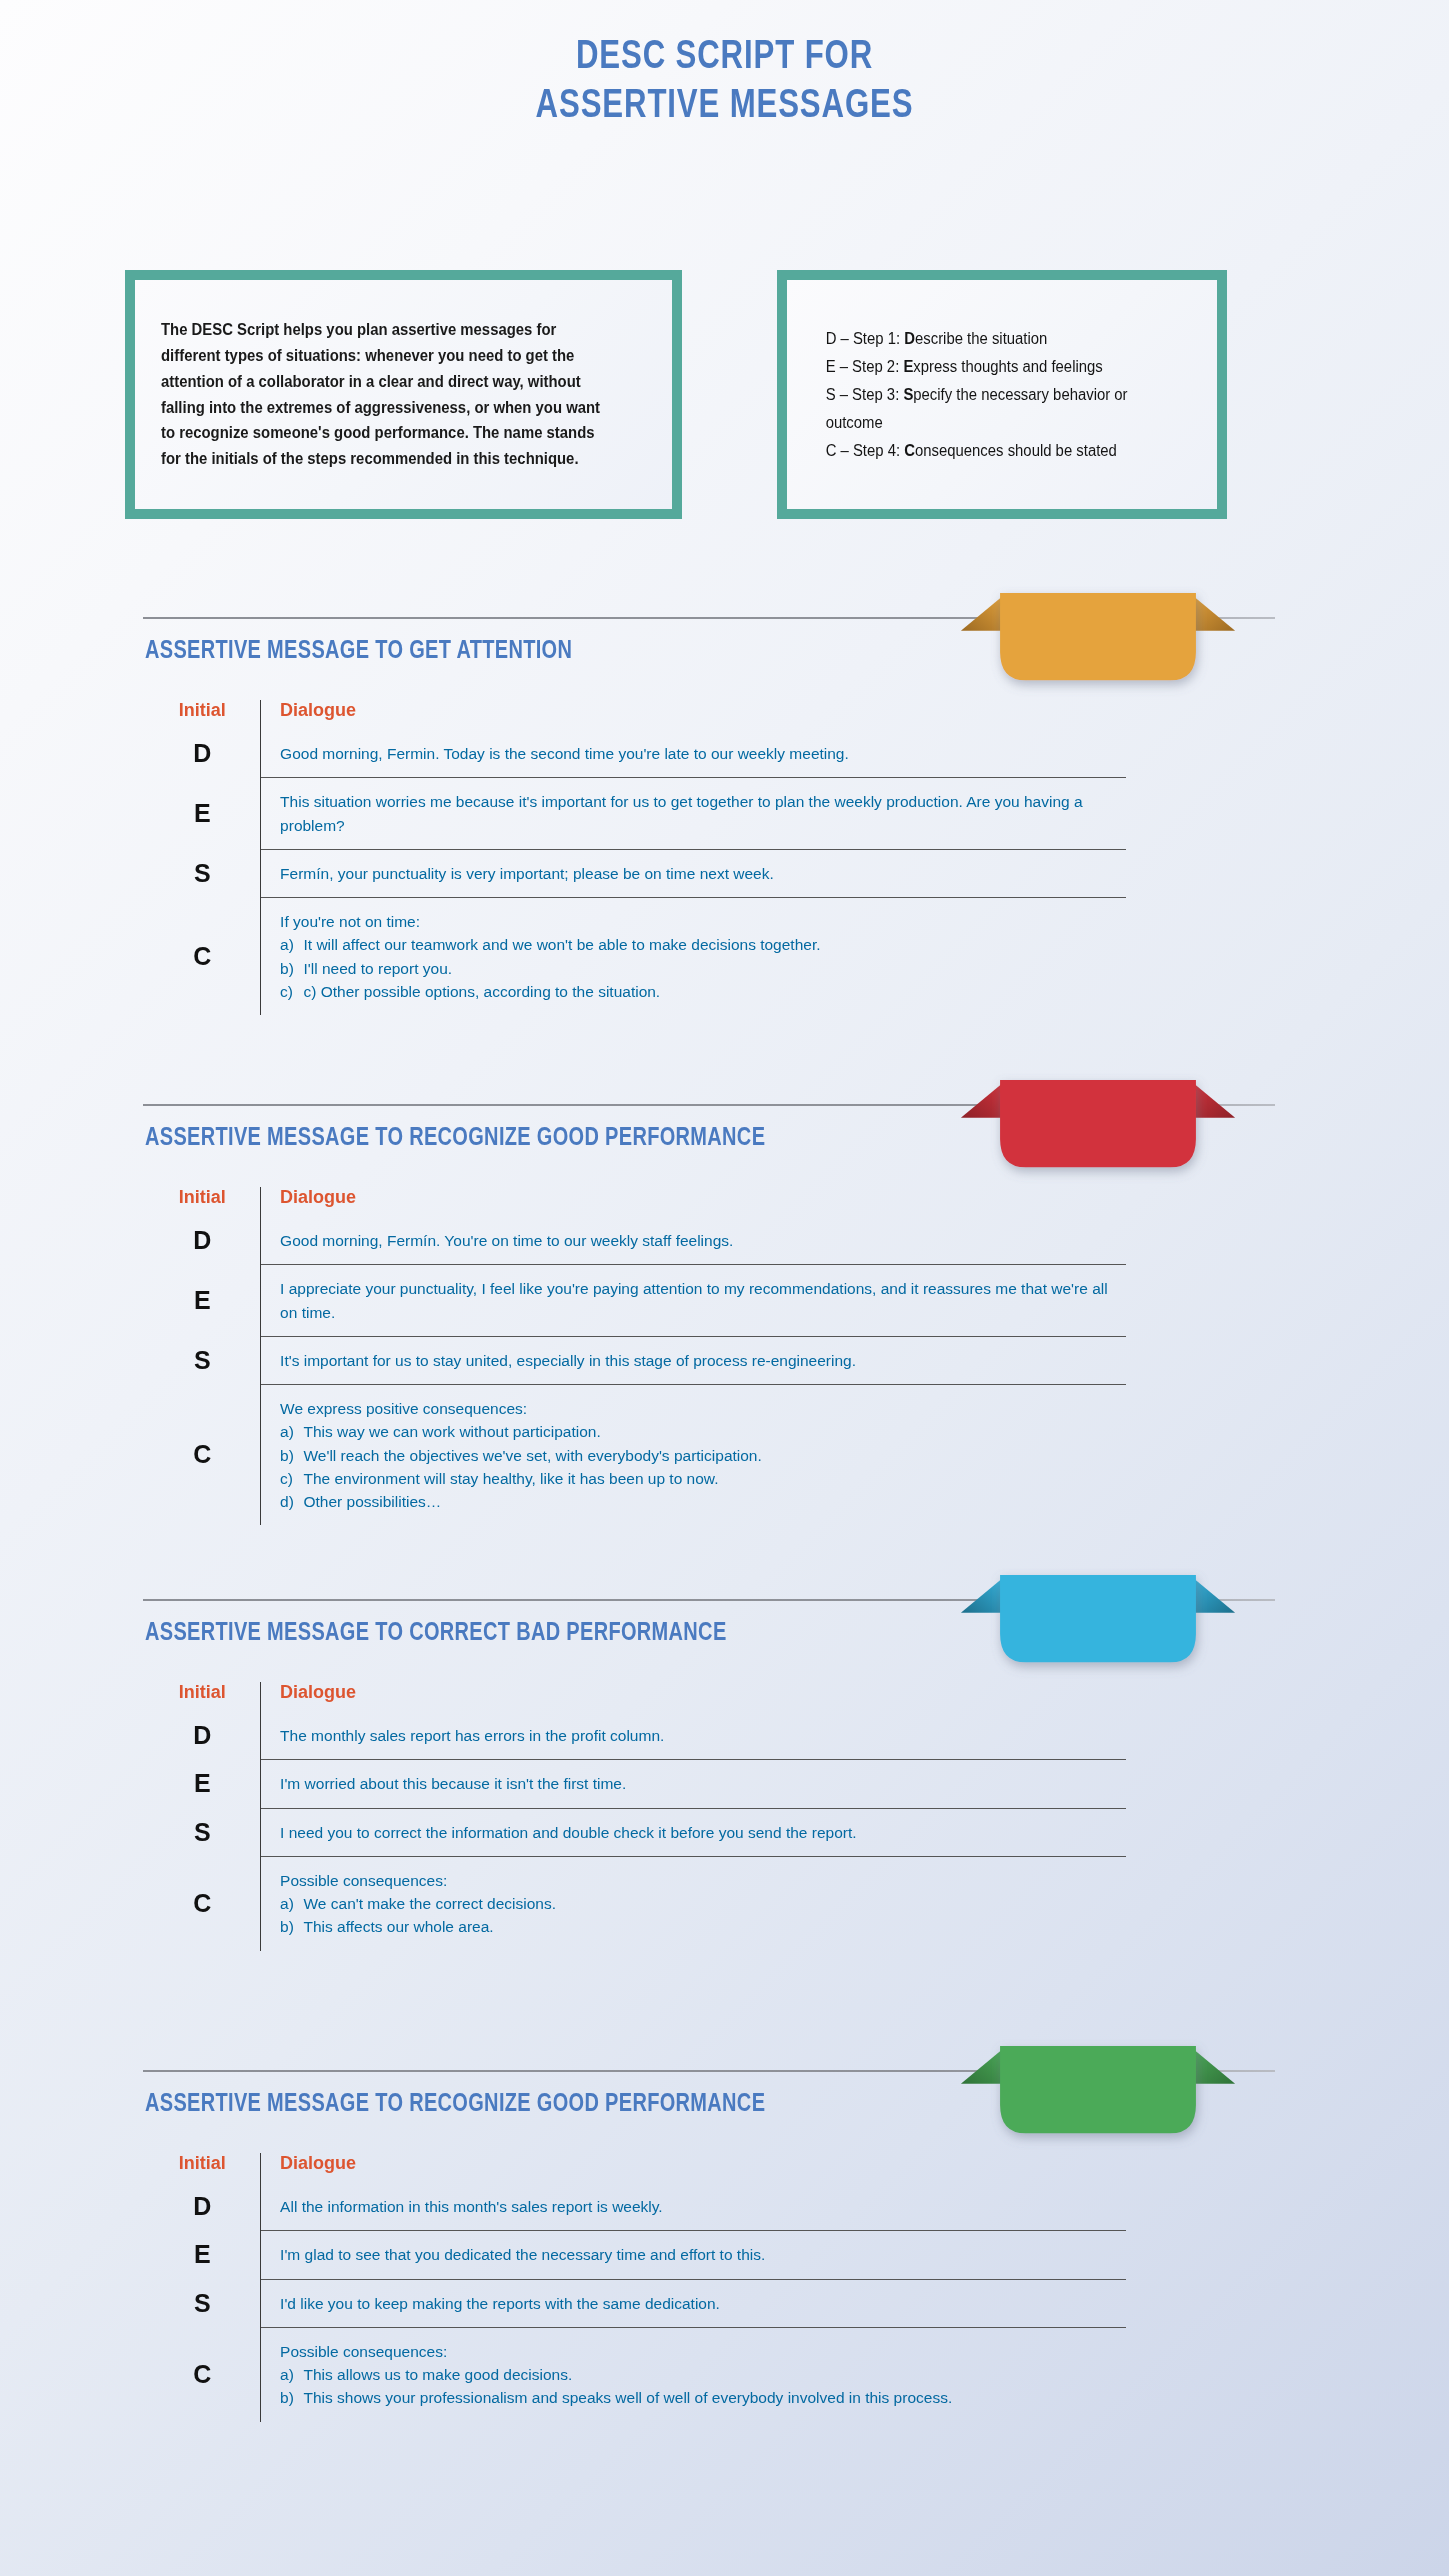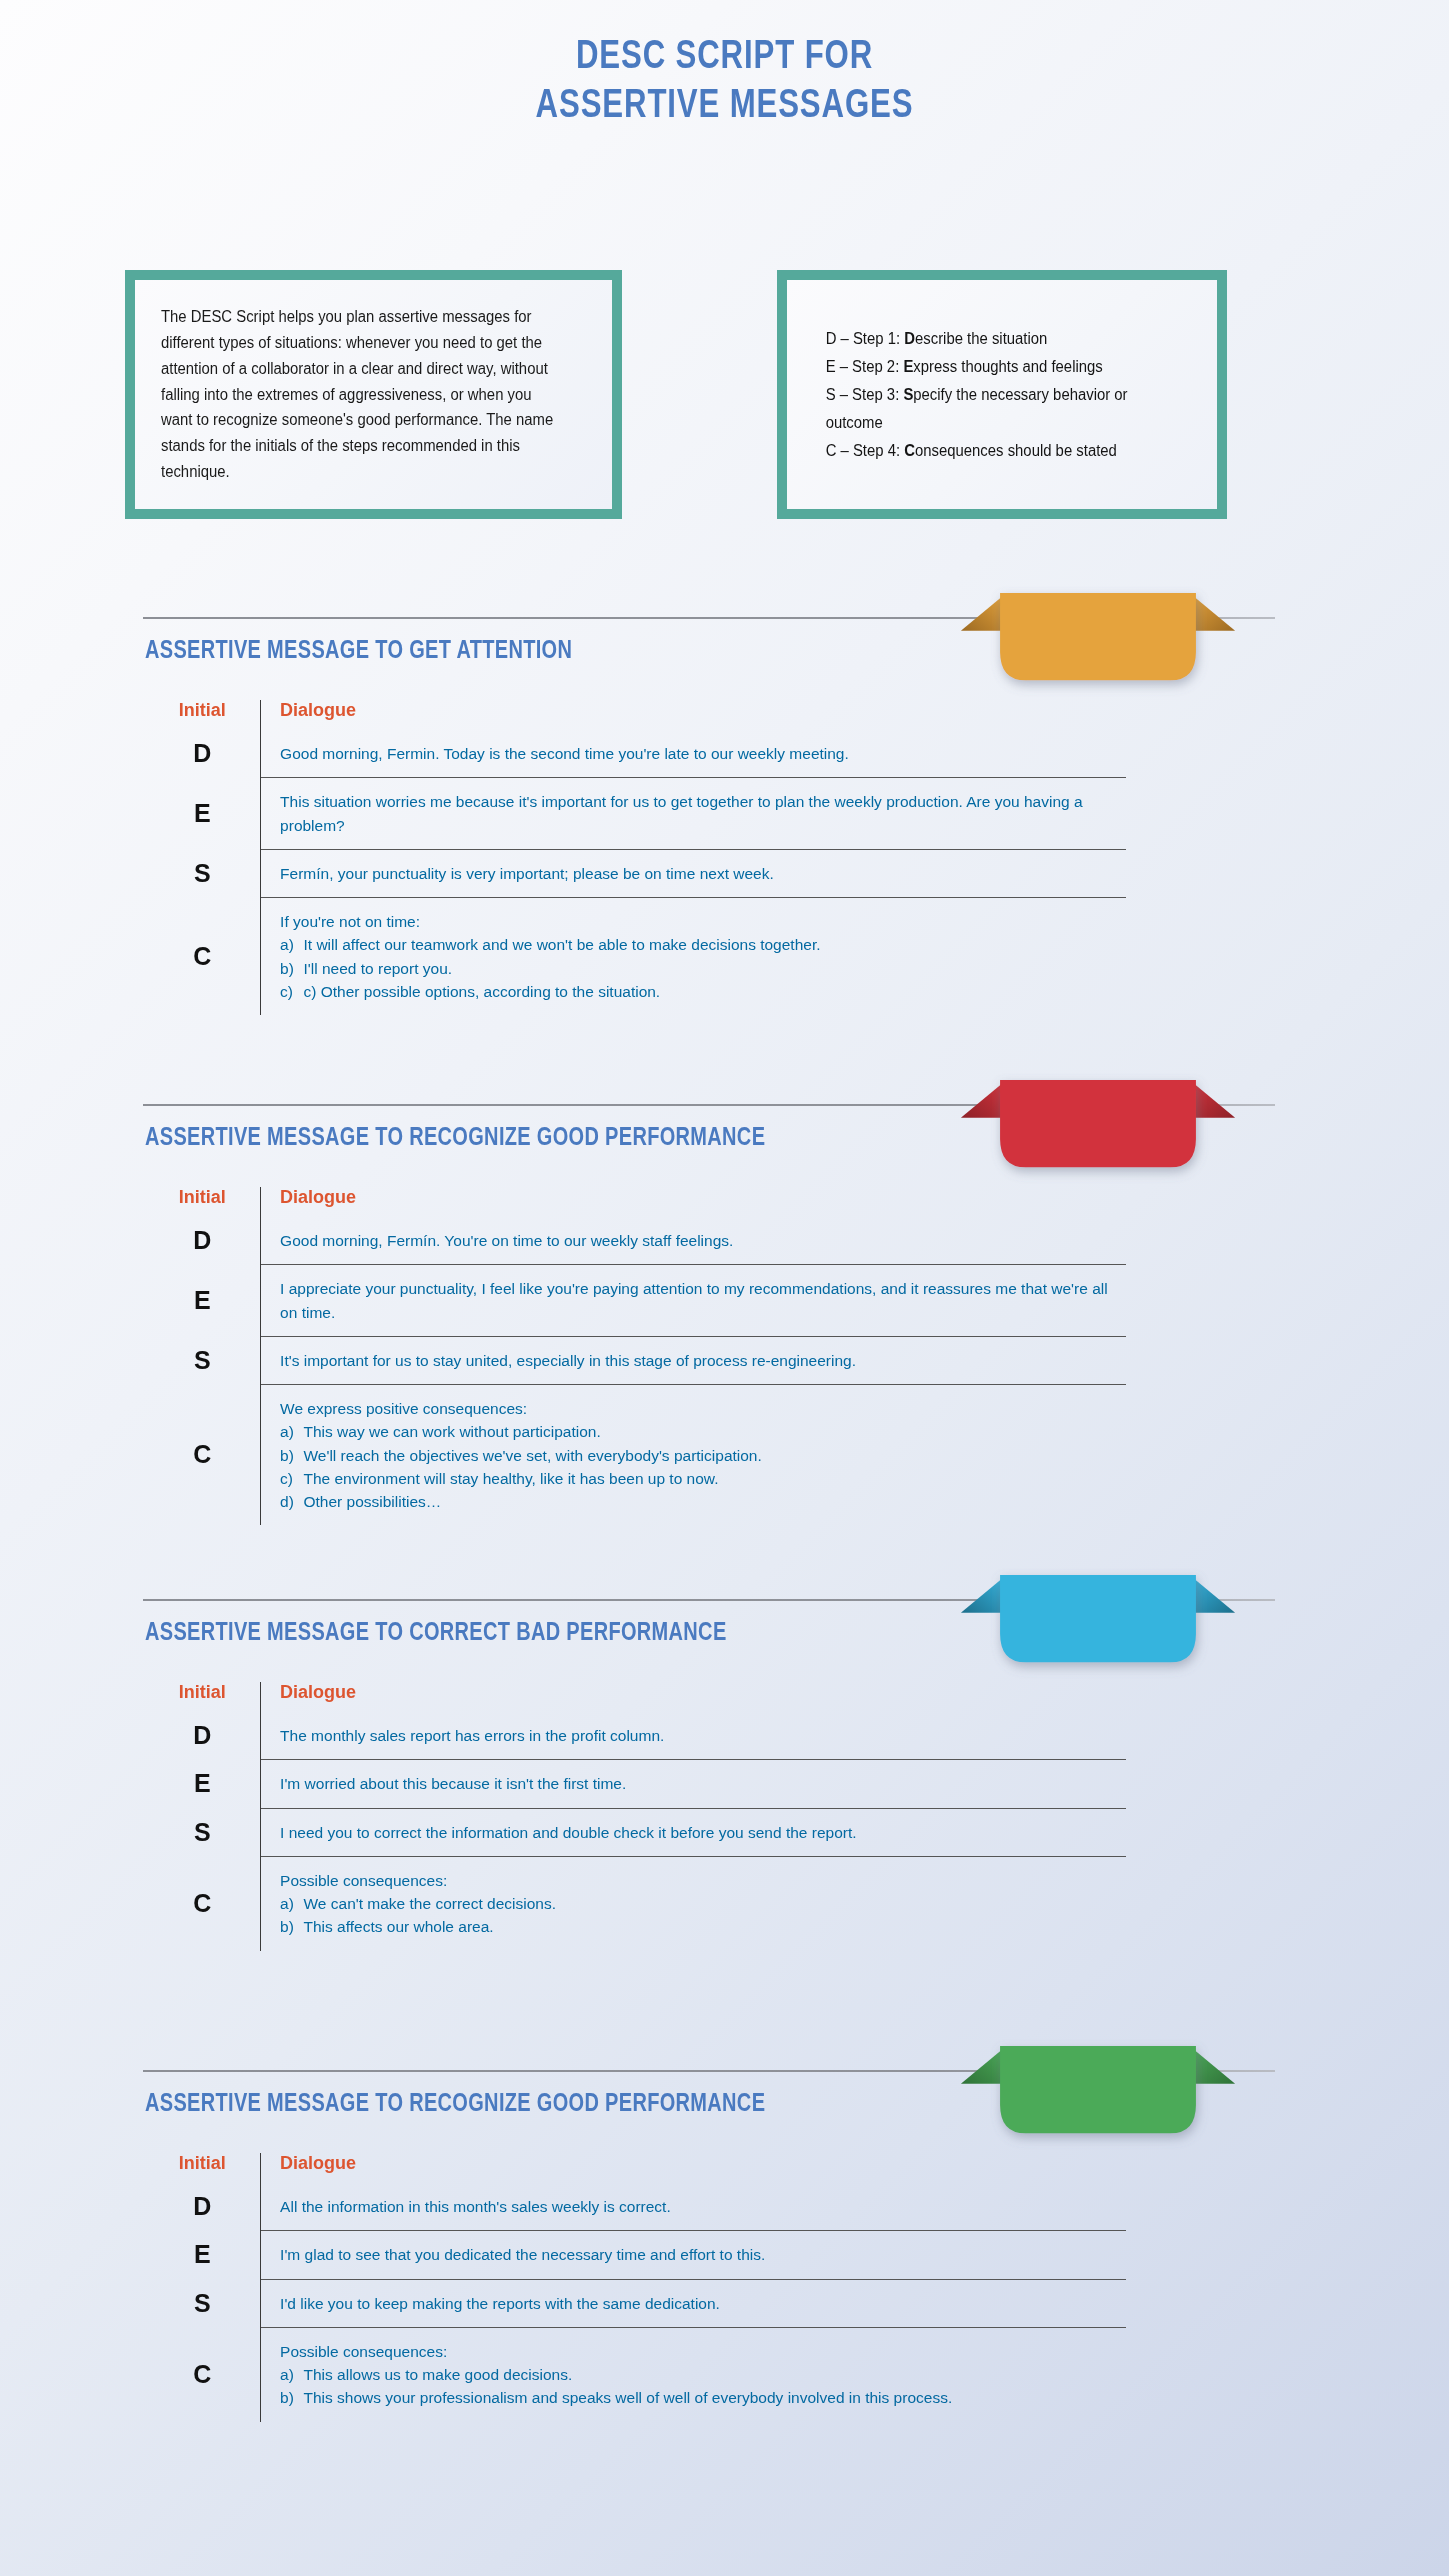--- a/index.html
+++ b/index.html
@@ -47,21 +47,21 @@
     width: 1449px;
     height: 249px;
   }
   .intro-box {
     position: absolute;
     border: 10.6px solid #55a99b;
     background: linear-gradient(135deg, #fbfbfd 0%, #f4f6fa 55%, #eef1f8 100%);
     top: 0;
     height: 249px;
   }
-  .intro-box.left  { left: 125px;  width: 497px; }
+  .intro-box.left  { left: 125px;  width: 557px; font-weight: bold; }
   .intro-box.right { left: 777px; width: 450px; }
 
   .intro-inner {
     padding: 0 26px;
     height: 100%;
     display: flex;
     flex-direction: column;
     justify-content: center;
   }
   .intro-para {
@@ -463,21 +463,21 @@
         <thead>
           <tr class="hdr-row">
             <th class="th-initial">Initial</th>
             <th class="th-dialogue">Dialogue</th>
           </tr>
         </thead>
         <tbody>
           <tr class="row">
             <td class="c-initial">D</td>
             <td class="c-text">
-              <div>All the information in this month's sales weekly is correct.</div>
+              <div>All the information in this month's sales report is weekly.</div>
             </td>
           </tr>
           <tr class="row">
             <td class="c-initial">E</td>
             <td class="c-text">
               <div>I'm glad to see that you dedicated the necessary time and effort to this.</div>
             </td>
           </tr>
           <tr class="row">
             <td class="c-initial">S</td>

